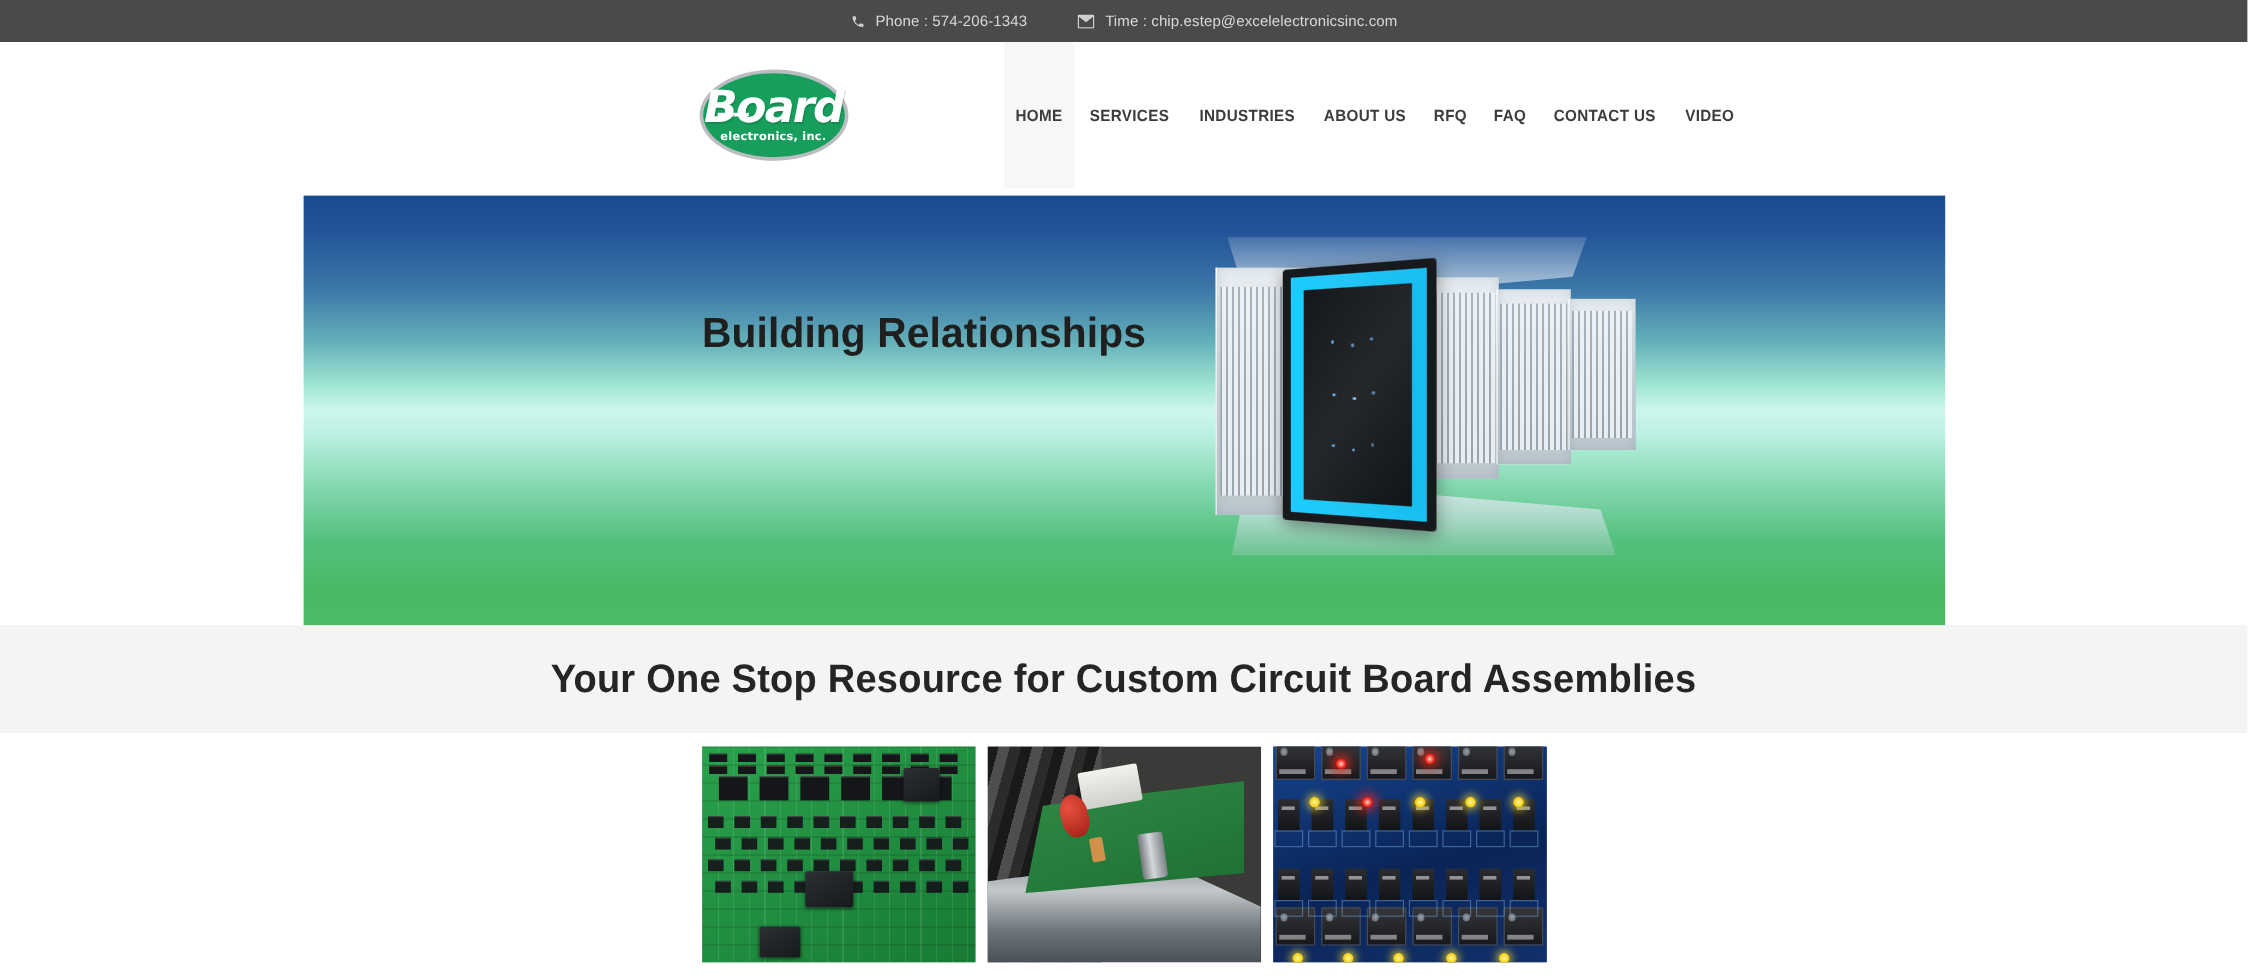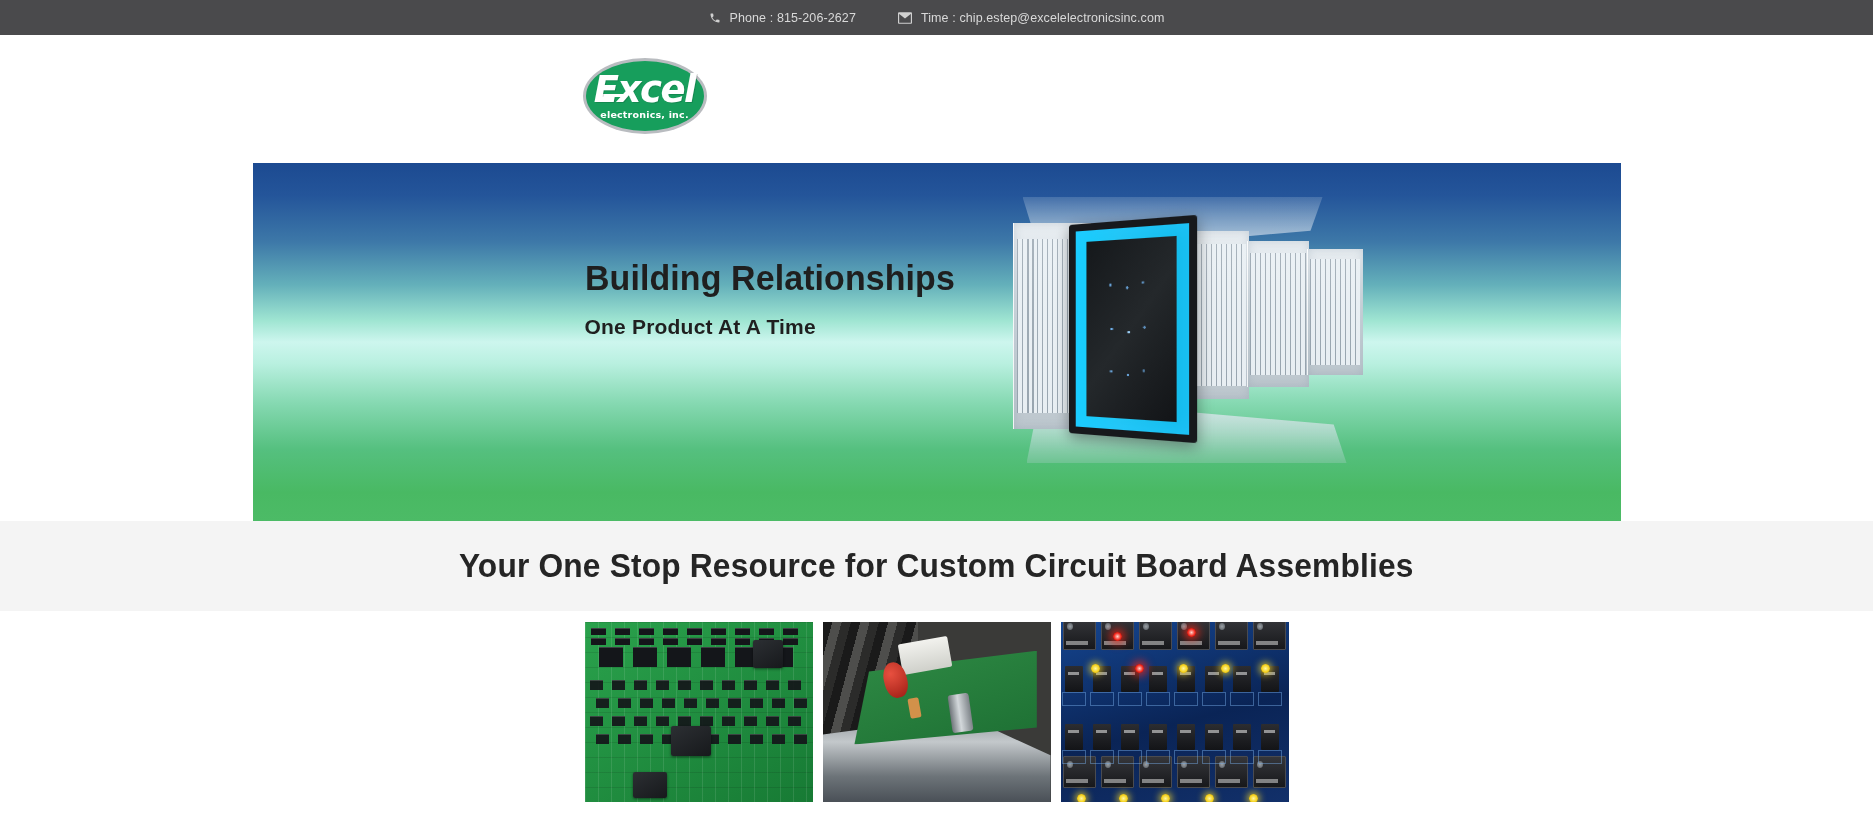--- a/index.html
+++ b/index.html
@@ -398,42 +398,52 @@
 </head>
 <body>
 
 <div class="topbar">
   <div class="topbar-item">
     <span class="ico">
       <svg width="12" height="12" viewBox="0 0 24 24" fill="currentColor">
         <path d="M6.6 10.8c1.4 2.8 3.8 5.2 6.6 6.6l2.2-2.2c.3-.3.7-.4 1-.2 1.2.4 2.4.6 3.6.6.6 0 1 .4 1 1V20c0 .6-.4 1-1 1C10.6 21 3 13.4 3 4c0-.6.4-1 1-1h3.5c.6 0 1 .4 1 1 0 1.3.2 2.5.6 3.6.1.4 0 .7-.2 1l-2.3 2.2z"></path>
       </svg>
     </span>
-    <span>Phone : 815-206-2627</span>
+    <span>Phone : 574-206-1343</span>
   </div>
   <div class="topbar-item">
     <span class="ico">
       <svg width="14" height="12" viewBox="0 0 24 20" fill="currentColor">
         <path d="M2 0h20c1.1 0 2 .9 2 2v16c0 1.1-.9 2-2 2H2c-1.1 0-2-.9-2-2V2C0 .9.9 0 2 0zm10 11L2.2 3.3 2 3v15h20V3l-.2.3L12 11z"></path>
       </svg>
     </span>
     <span>Time : chip.estep@excelelectronicsinc.com</span>
   </div>
 </div>
 
 <div class="header">
   <div class="header-inner">
 
     <div class="logo">
       <div class="logo-oval"></div>
       <div class="logo-bar"></div>
-      <div class="logo-word">Excel</div>
+      <div class="logo-word">Board</div>
       <div class="logo-sub">electronics, inc.</div>
     </div>
 
+    <nav class="nav">
+      <div class="nav-item active">HOME</div>
+      <div class="nav-item">SERVICES</div>
+      <div class="nav-item">INDUSTRIES</div>
+      <div class="nav-item">ABOUT US</div>
+      <div class="nav-item">RFQ</div>
+      <div class="nav-item">FAQ</div>
+      <div class="nav-item">CONTACT US</div>
+      <div class="nav-item">VIDEO</div>
+    </nav>
 
   </div>
 </div>
 
 <div class="hero-wrap">
   <div class="hero">
 
     <div class="hero-art">
       <div class="art-ceil"></div>
       <div class="art-floor"></div>
@@ -442,21 +452,20 @@
       <div class="rack r1"></div>
       <div class="rack left"></div>
       <div class="panel">
         <div class="panel-glow"></div>
         <div class="panel-face"></div>
       </div>
     </div>
 
     <div class="hero-text">
       <div class="hero-h1">Building Relationships</div>
-      <div class="hero-h2">One Product At A Time</div>
     </div>
 
   </div>
 </div>
 
 <div class="band">
   <h2 class="band-title">Your One Stop Resource for Custom Circuit Board Assemblies</h2>
 </div>
 
 <div class="gallery">

